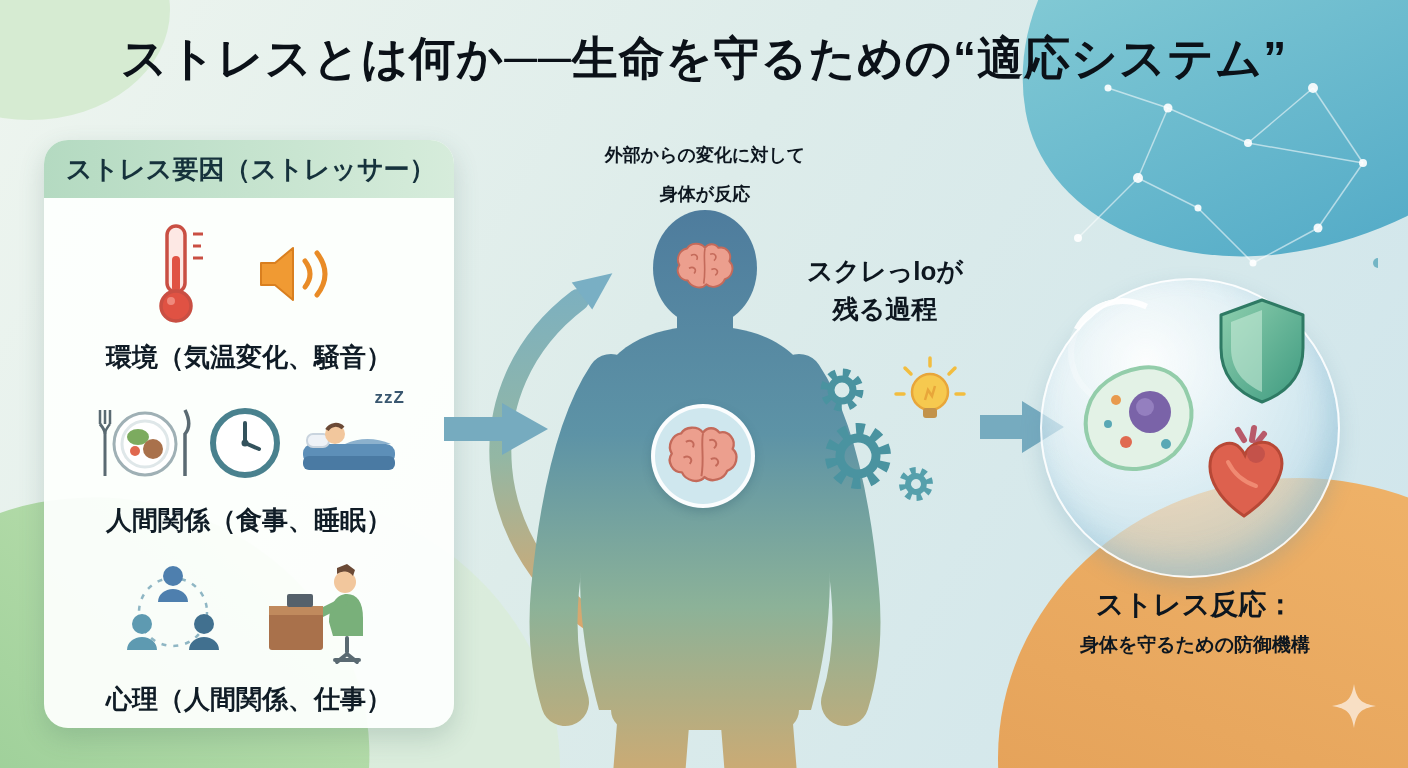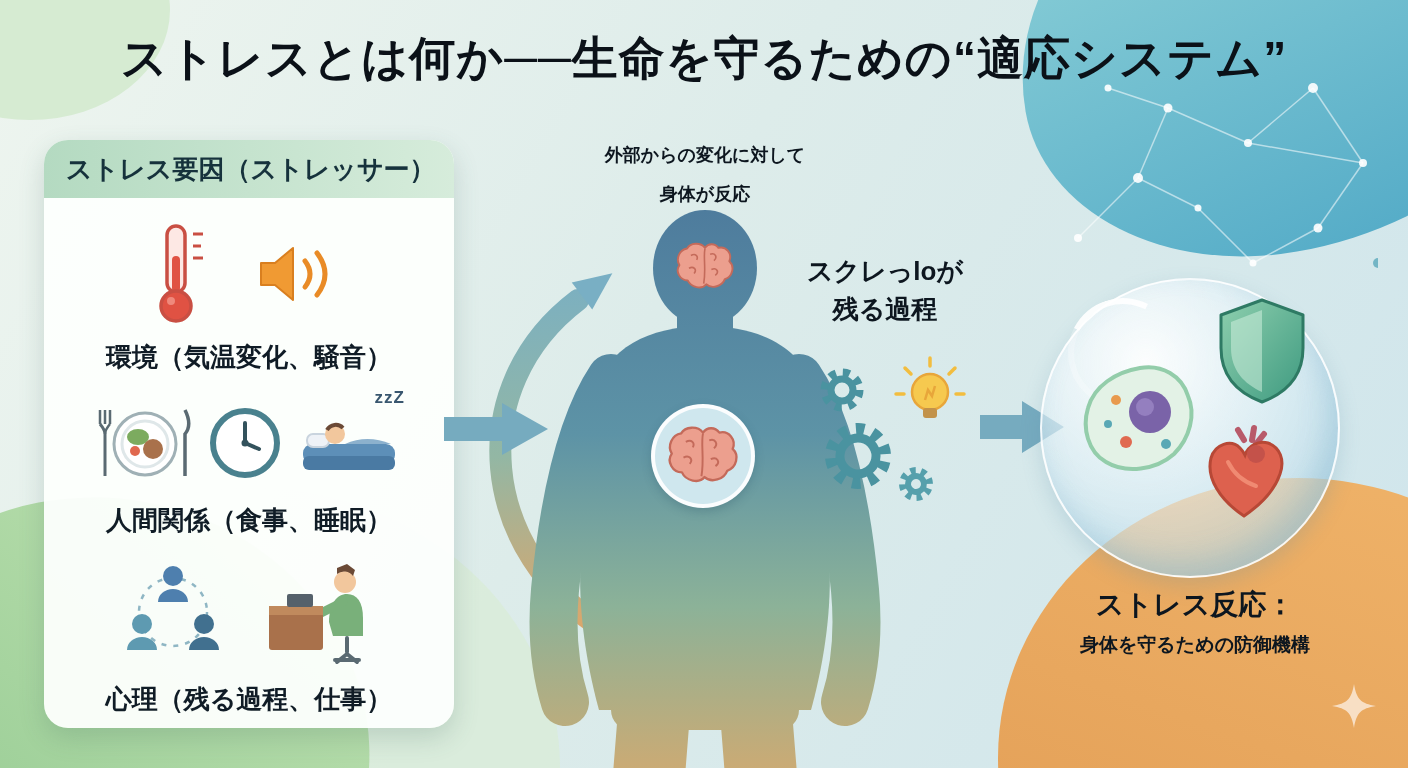--- a/index.html
+++ b/index.html
@@ -203,21 +203,21 @@
           <circle cx="84" cy="26" r="11" fill="#f2c79d"></circle>
           <path d="M76,18 a11,11 0 0,1 16,2 l2,-6 -8,-6 -10,4 z" fill="#6b4a36"></path>
           <path d="M68,66 C68,48 76,38 86,38 C96,38 102,46 102,62 L102,80 H72 z" fill="#79b07a"></path>
           <path d="M82,46 L58,58" stroke="#79b07a" stroke-width="9" stroke-linecap="round"></path>
           <rect x="8" y="50" width="54" height="44" rx="3" fill="#a9714b"></rect>
           <rect x="8" y="50" width="54" height="9" fill="#c08a5d"></rect>
           <rect x="26" y="38" width="26" height="13" rx="2" fill="#55616b"></rect>
           <path d="M86,82 v14 M74,104 h24 M86,98 l-10,8 M86,98 l10,8" stroke="#5a6a72" stroke-width="4" fill="none" stroke-linecap="round"></path>
         </svg>
       </div>
-      <div class="item-label">心理（残る過程、仕事）</div>
+      <div class="item-label">心理（人間関係、仕事）</div>
 
     </div>
   </section>
 
   <div class="text-block reaction">
     <div>外部からの変化に対して</div>
     <div>身体が反応</div>
   </div>
 
   <svg class="curve-arrow" width="240" height="420" viewBox="0 0 240 420">

